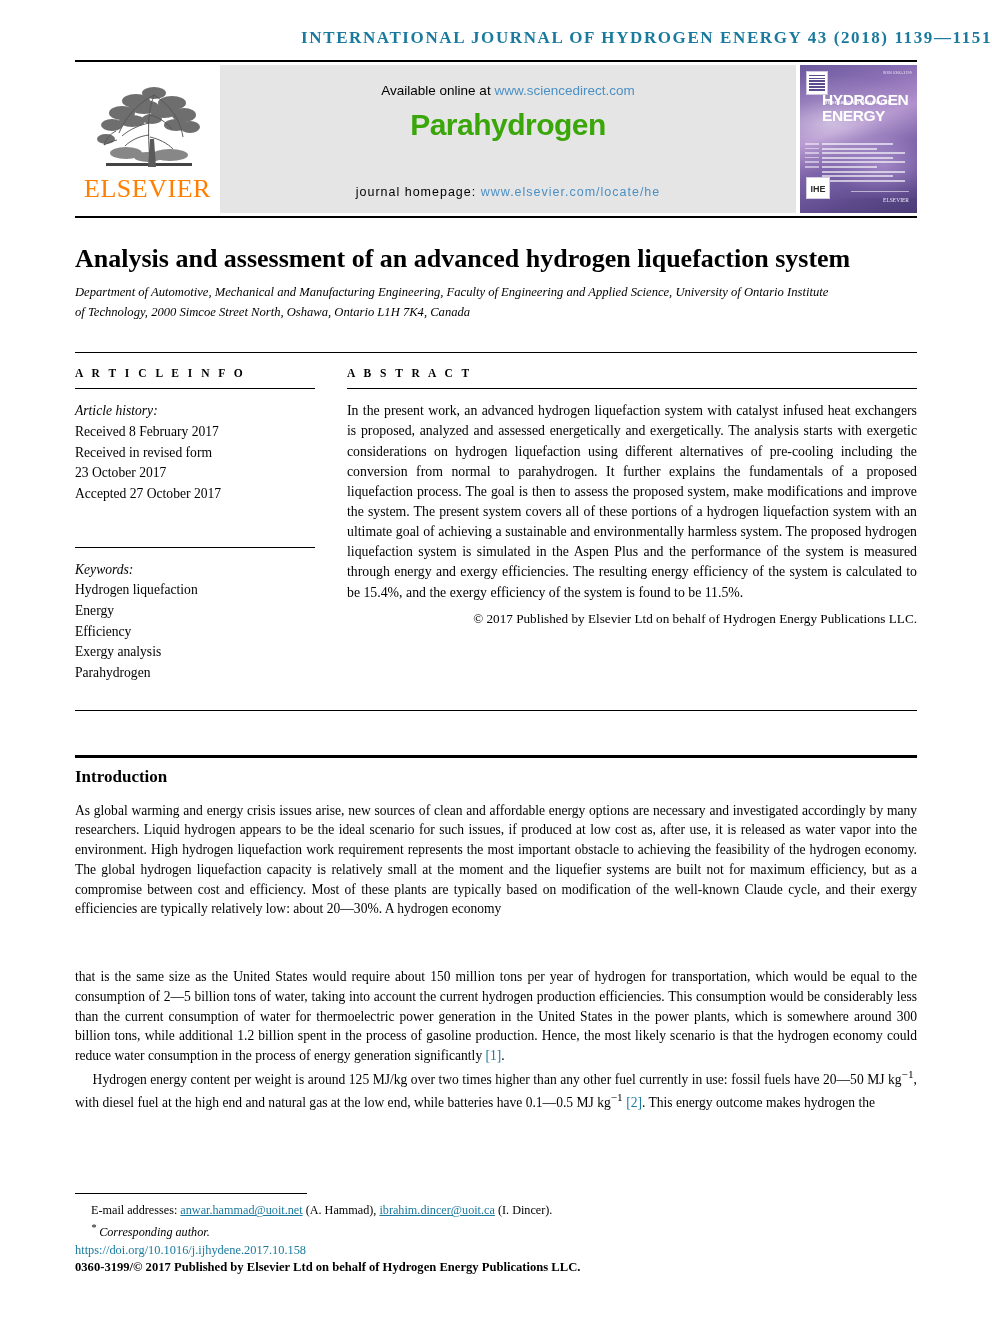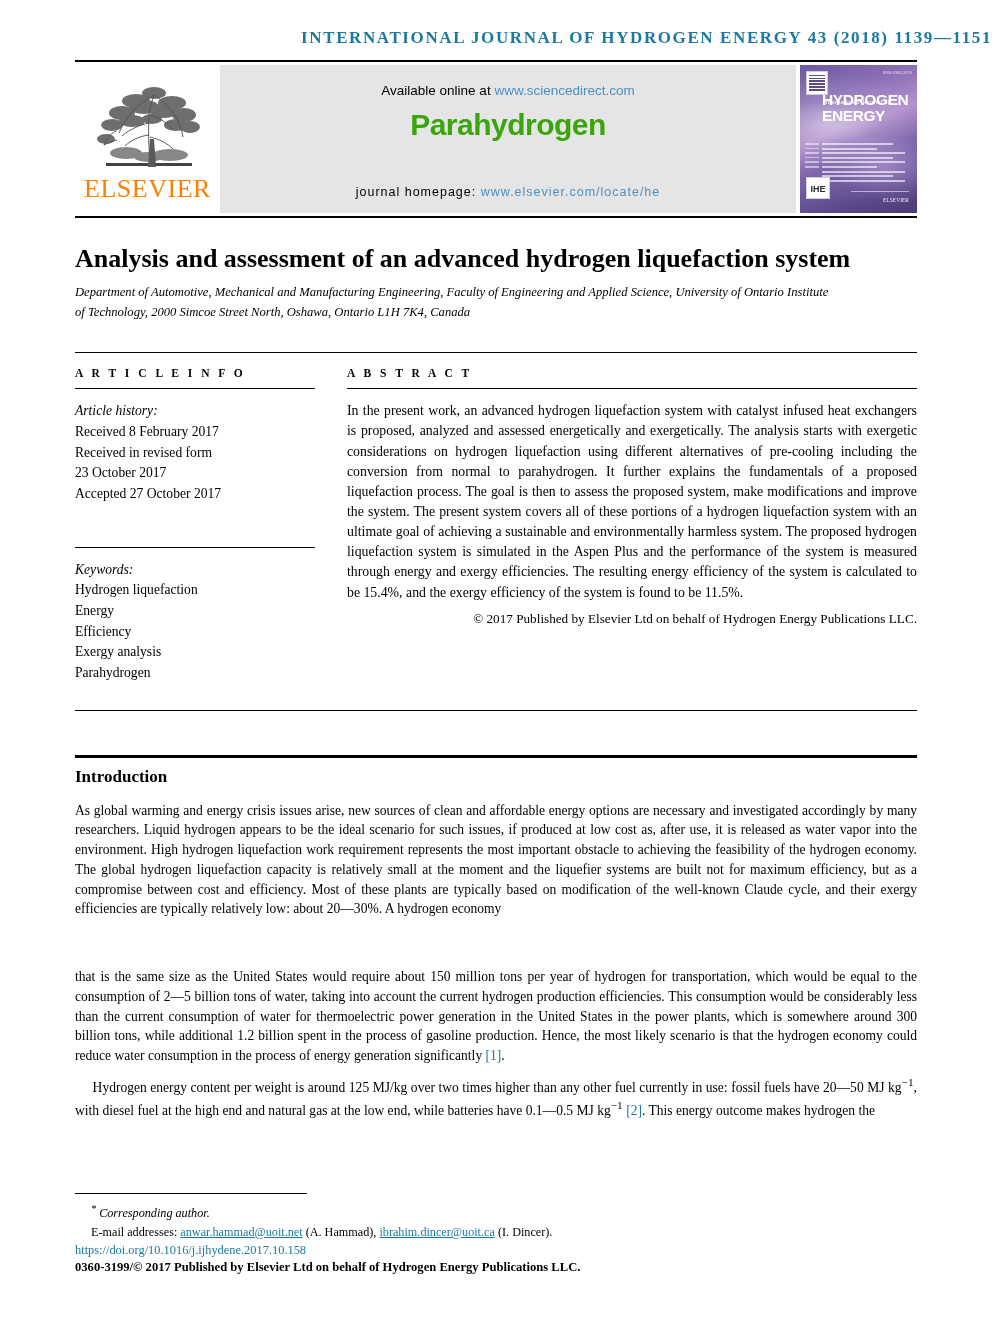--- a/index.html
+++ b/index.html
@@ -265,21 +265,21 @@
     margin: 0 0 14px 0;
   }
   .body-col p {
     font-family: "Liberation Serif", serif;
     font-size: 13.55px;
     line-height: 1.46;
     text-align: justify;
     margin: 0;
     hyphens: auto;
   }
-  .body-col p + p { text-indent: 1.3em; margin-top: 8px; font-family: Liberation Serif, serif; }
+  .body-col p + p { text-indent: 1.3em; margin-top: 0; font-family: Liberation Serif, serif; }
   .ref { color: #1a7a9e; }
 
   
   .footer {
     position: absolute;
     left: 75px;
     right: 75px;
     bottom: 48px;
   }
   .footer-rule {
@@ -449,19 +449,19 @@
       <p>As global warming and energy crisis issues arise, new sources of clean and affordable energy options are necessary and investigated accordingly by many researchers. Liquid hydrogen appears to be the ideal scenario for such issues, if produced at low cost as, after use, it is released as water vapor into the environment. High hydrogen liquefaction work requirement represents the most important obstacle to achieving the feasibility of the hydrogen economy. The global hydrogen liquefaction capacity is relatively small at the moment and the liquefier systems are built not for maximum efficiency, but as a compromise between cost and efficiency. Most of these plants are typically based on modification of the well-known Claude cycle, and their exergy efficiencies are typically relatively low: about 20—30%. A hydrogen economy</p>
     </div>
     <div class="body-col">
       <p><span>that is the same size as the United States would require about 150 million tons per year of hydrogen for transportation, which would be equal to the consumption of 2—5 billion tons of water, taking into account the current hydrogen production efficiencies. This consumption would be considerably less than the current consumption of water for thermoelectric power generation in the United States in the power plants, which is somewhere around 300 billion tons, while additional 1.2 billion spent in the process of gasoline production. Hence, the most likely scenario is that the hydrogen economy could reduce water consumption in the process of energy generation significantly </span><span class="ref">[1]</span><span>.</span></p>
       <p><span>Hydrogen energy content per weight is around 125 MJ/kg over two times higher than any other fuel currently in use: fossil fuels have 20—50 MJ kg</span><sup>−1</sup><span>, with diesel fuel at the high end and natural gas at the low end, while batteries have 0.1—0.5 MJ kg</span><sup>−1</sup><span> </span><span class="ref">[2]</span><span>. This energy outcome makes hydrogen the</span></p>
     </div>
   </div>
 
   <div class="footer">
     <div class="footer-rule"></div>
+    <div class="footer-line footer-indent"><span>E-mail addresses: </span><a class="lnk" href="#">anwar.hammad@uoit.net</a><span> (A. Hammad), </span><a class="lnk" href="#">ibrahim.dincer@uoit.ca</a><span> (I. Dincer).</span></div>
     <div class="footer-line ital footer-indent"><sup>*</sup> <span>Corresponding author.</span></div>
-    <div class="footer-line footer-indent"><span>E-mail addresses: </span><a class="lnk" href="#">anwar.hammad@uoit.net</a><span> (A. Hammad), </span><a class="lnk" href="#">ibrahim.dincer@uoit.ca</a><span> (I. Dincer).</span></div>
     <div class="doi-line">https://doi.org/10.1016/j.ijhydene.2017.10.158</div>
     <div class="issn-line">0360-3199/© 2017 Published by Elsevier Ltd on behalf of Hydrogen Energy Publications LLC.</div>
   </div>
 
 </div>
 
 </body></html>

